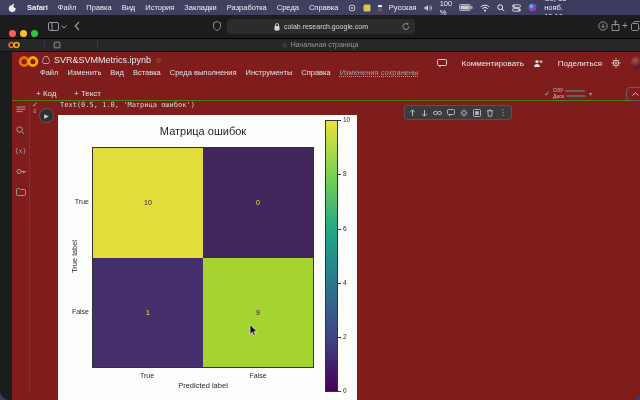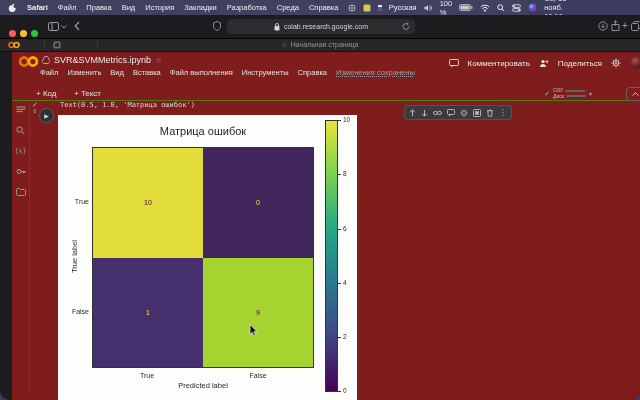--- a/index.html
+++ b/index.html
@@ -20,21 +20,21 @@
   .tb-ic{color:#9a9a9e}
   .tabbar{position:absolute;left:0;top:24px;width:640px;height:12px;background:#27272a;border-bottom:1px solid #111;color:#98989d;font-size:7px}
   .tabsep{position:absolute;top:2px;width:1px;height:8px;background:#3a3a3e}
   
   .colab{position:absolute;left:12px;top:37px;width:640px;height:369px;background:#7f1d1d;color:#e8eaed}
   .chead-title{position:absolute;left:30px;top:3px;display:flex;align-items:center;gap:4px;font-size:9px}
   .cmenu{position:absolute;left:28px;top:16px;display:flex;gap:9px;font-size:7.5px;color:#dfe1e5}
   .saved{color:#9aa0a6;text-decoration:underline dotted;}
   .chead-right{position:absolute;right:8px;top:4px;display:flex;align-items:center;gap:9px;font-size:8px}
   .toolrow{position:absolute;left:0;top:35px;width:640px;height:13px;border-bottom:1px solid #4d7c0f;font-size:8px;color:#dfe1e5}
-  .addbtn{display:inline-flex;align-items:center;gap:9px}
+  .addbtn{display:inline-flex;align-items:center;gap:15px}
   .res{position:absolute;right:60px;top:1px;display:flex;align-items:center;gap:3px}
   .resbars{display:flex;flex-direction:column;font-size:5px;color:#bdc1c6;line-height:5.5px}
   .bar{display:inline-block;width:20px;height:2px;background:#5f6368;border-radius:1px;margin-left:2px;vertical-align:middle}
   .collapse{position:absolute;right:8px;top:0px;width:16px;height:12px;border:1px solid #5f6368;border-radius:4px;display:flex;align-items:center;justify-content:center}
   
   .sidebar{position:absolute;left:0;top:49px;width:18px;height:290px;border-right:1px solid #4a4a4c;display:flex;flex-direction:column;align-items:center;gap:12px;padding-top:5px;box-sizing:border-box;color:#9aa0a6}
   
   .gutter{position:absolute;left:20px;top:50px;font-size:7px;color:#b7bbbf;text-align:center;line-height:6px}
   .runbtn{position:absolute;left:27px;top:56px;width:13px;height:13px;border-radius:50%;background:#2e2f31;border:1px solid #5c5d5f;color:#cfd2d6;font-size:6px;display:flex;align-items:center;justify-content:center}
   .outtext{position:absolute;left:48px;top:49px;font-family:"DejaVu Sans Mono",monospace;font-size:7px;color:#d3d6da;white-space:pre}
@@ -239,21 +239,21 @@
           </svg>
         </span>
       <span>SVR&amp;SVMMetrics.ipynb</span>
       <span style="color:#9aa0a6;font-size:8px">☆</span>
     </div>
     <div class="cmenu">
       <span>Файл</span>
       <span>Изменить</span>
       <span>Вид</span>
       <span>Вставка</span>
-      <span>Файл выполнения</span>
+      <span>Среда выполнения</span>
       <span>Инструменты</span>
       <span>Справка</span>
       <span class="saved">Изменения сохранены</span>
     </div>
     <div class="chead-right">
       <span class="addbtn">
           <svg width="10" height="9" viewBox="0 0 10 9">
             <rect x="0.5" y="0.5" width="9" height="6" rx="1" fill="none" stroke="#dfe1e5" stroke-width="0.9"></rect>
             <path d="M2.5 6.5v2l2-2z" fill="#dfe1e5"></path>
           </svg>

